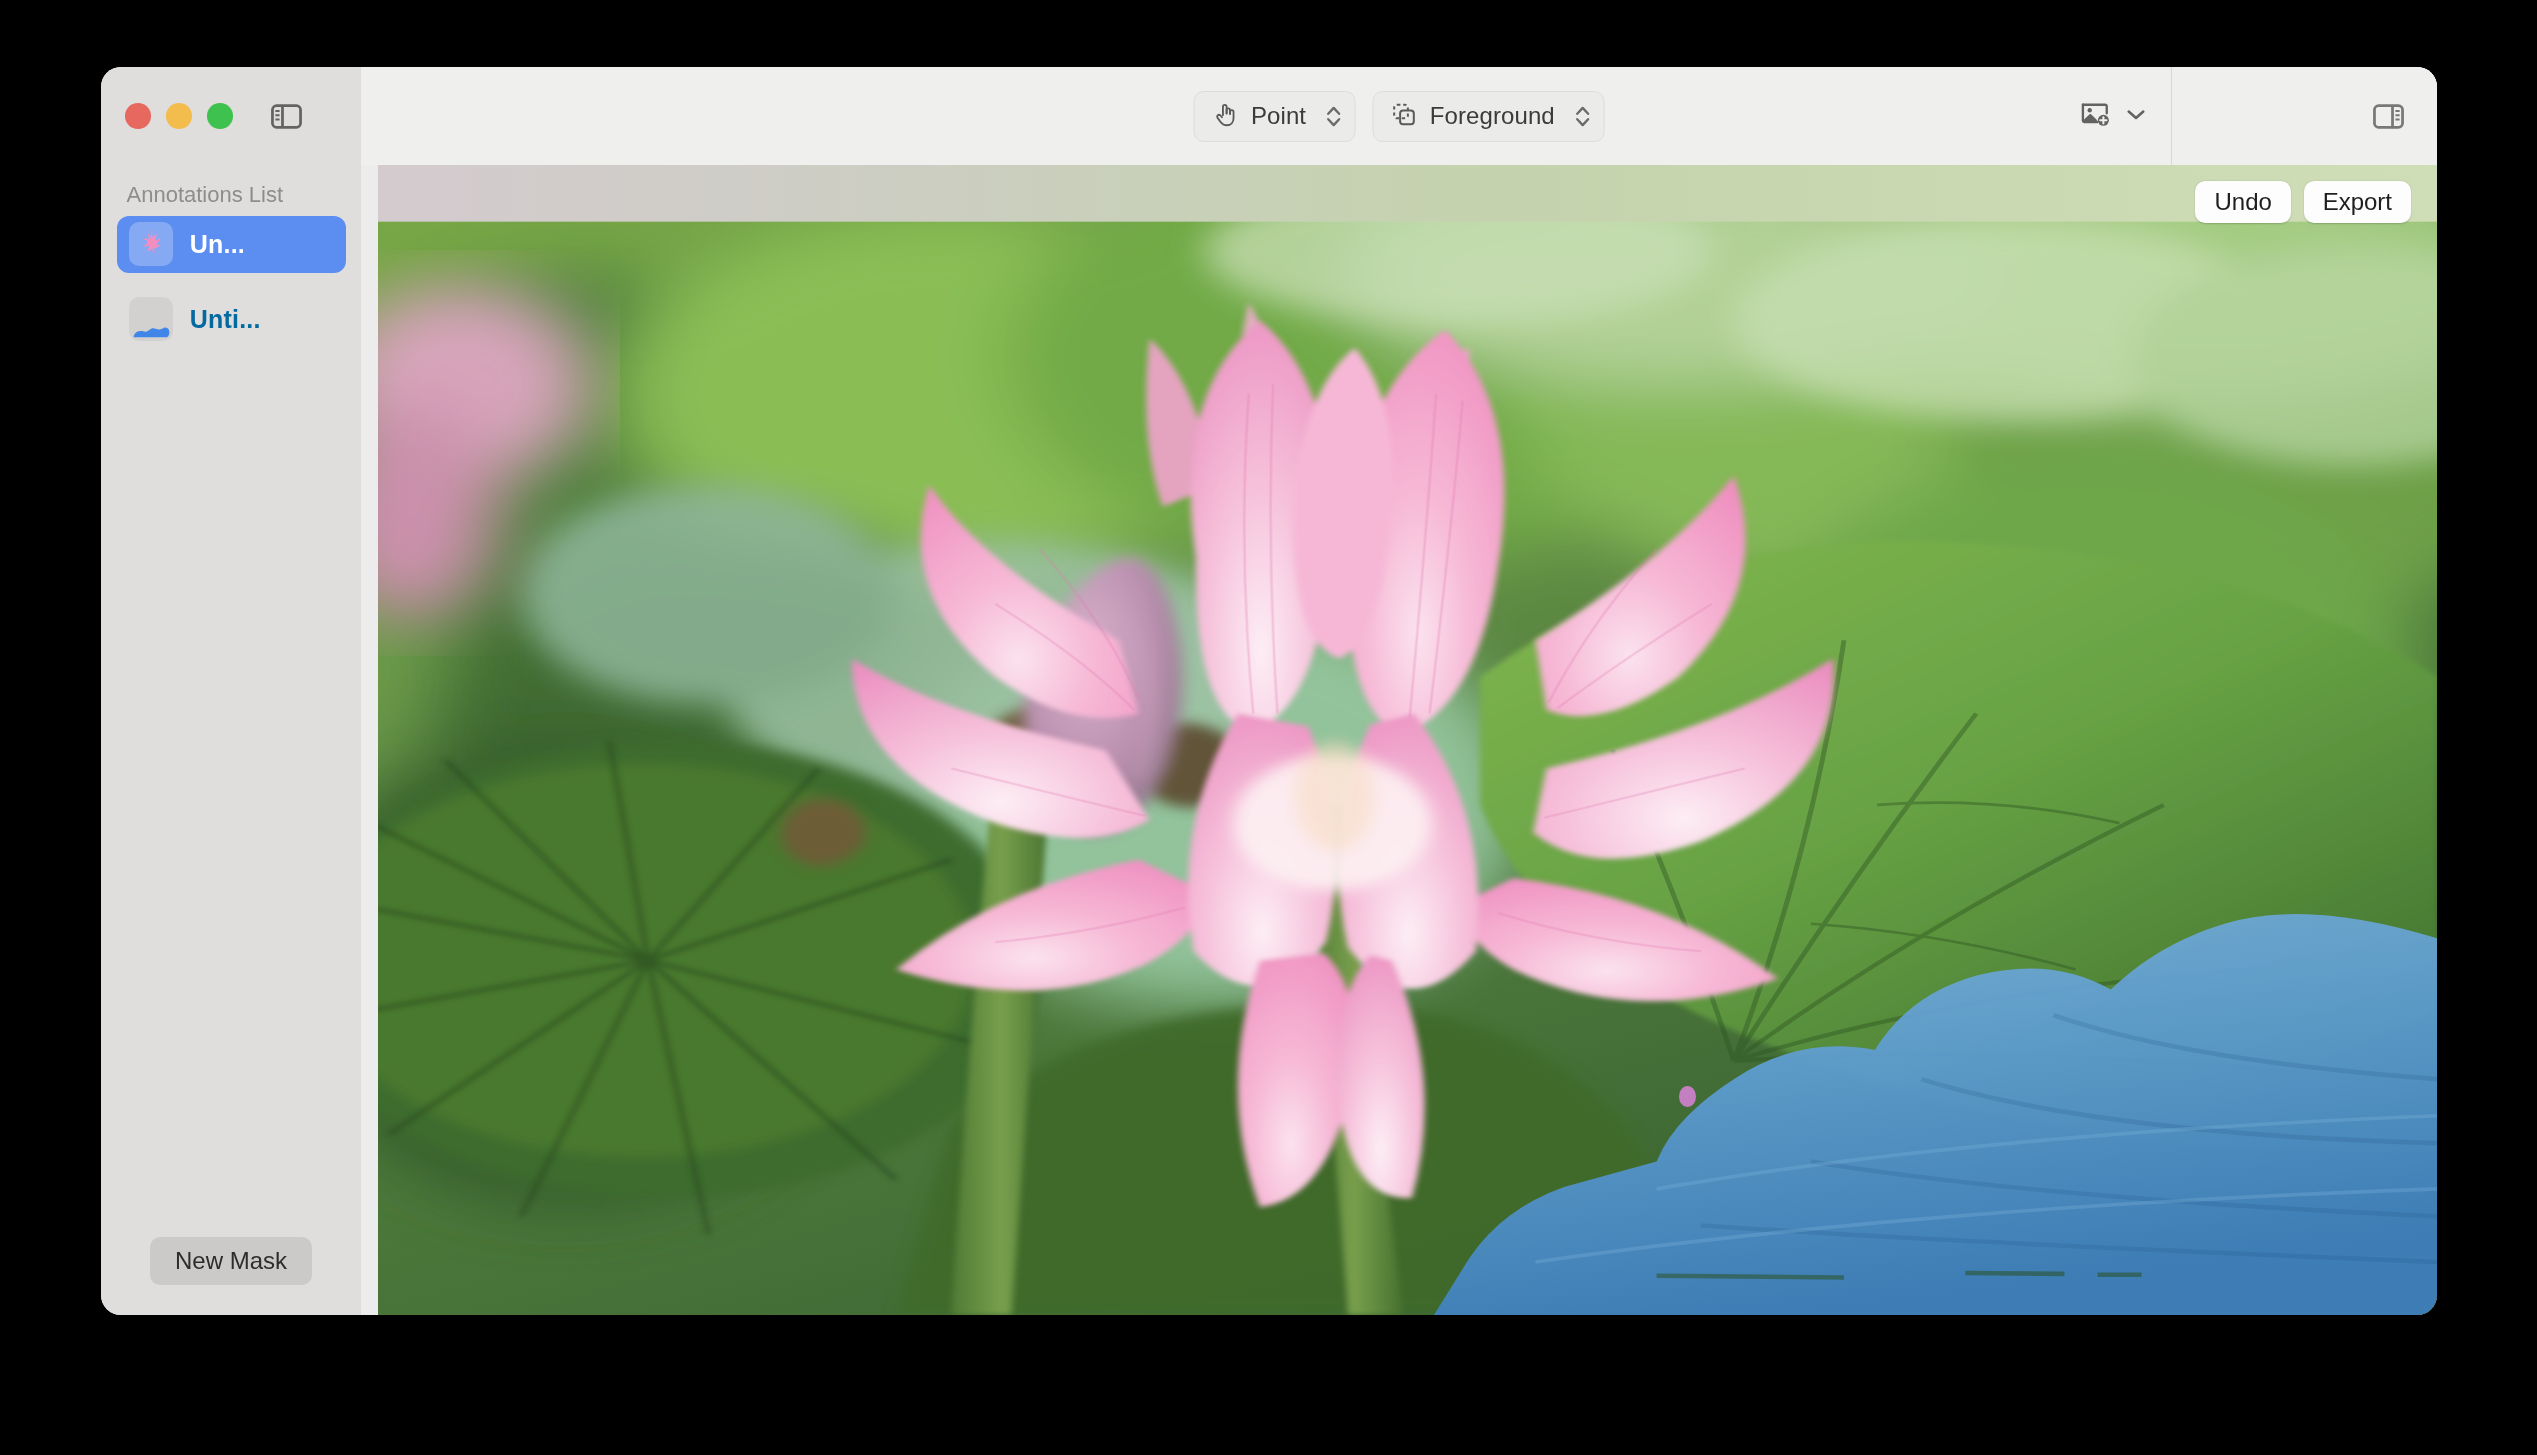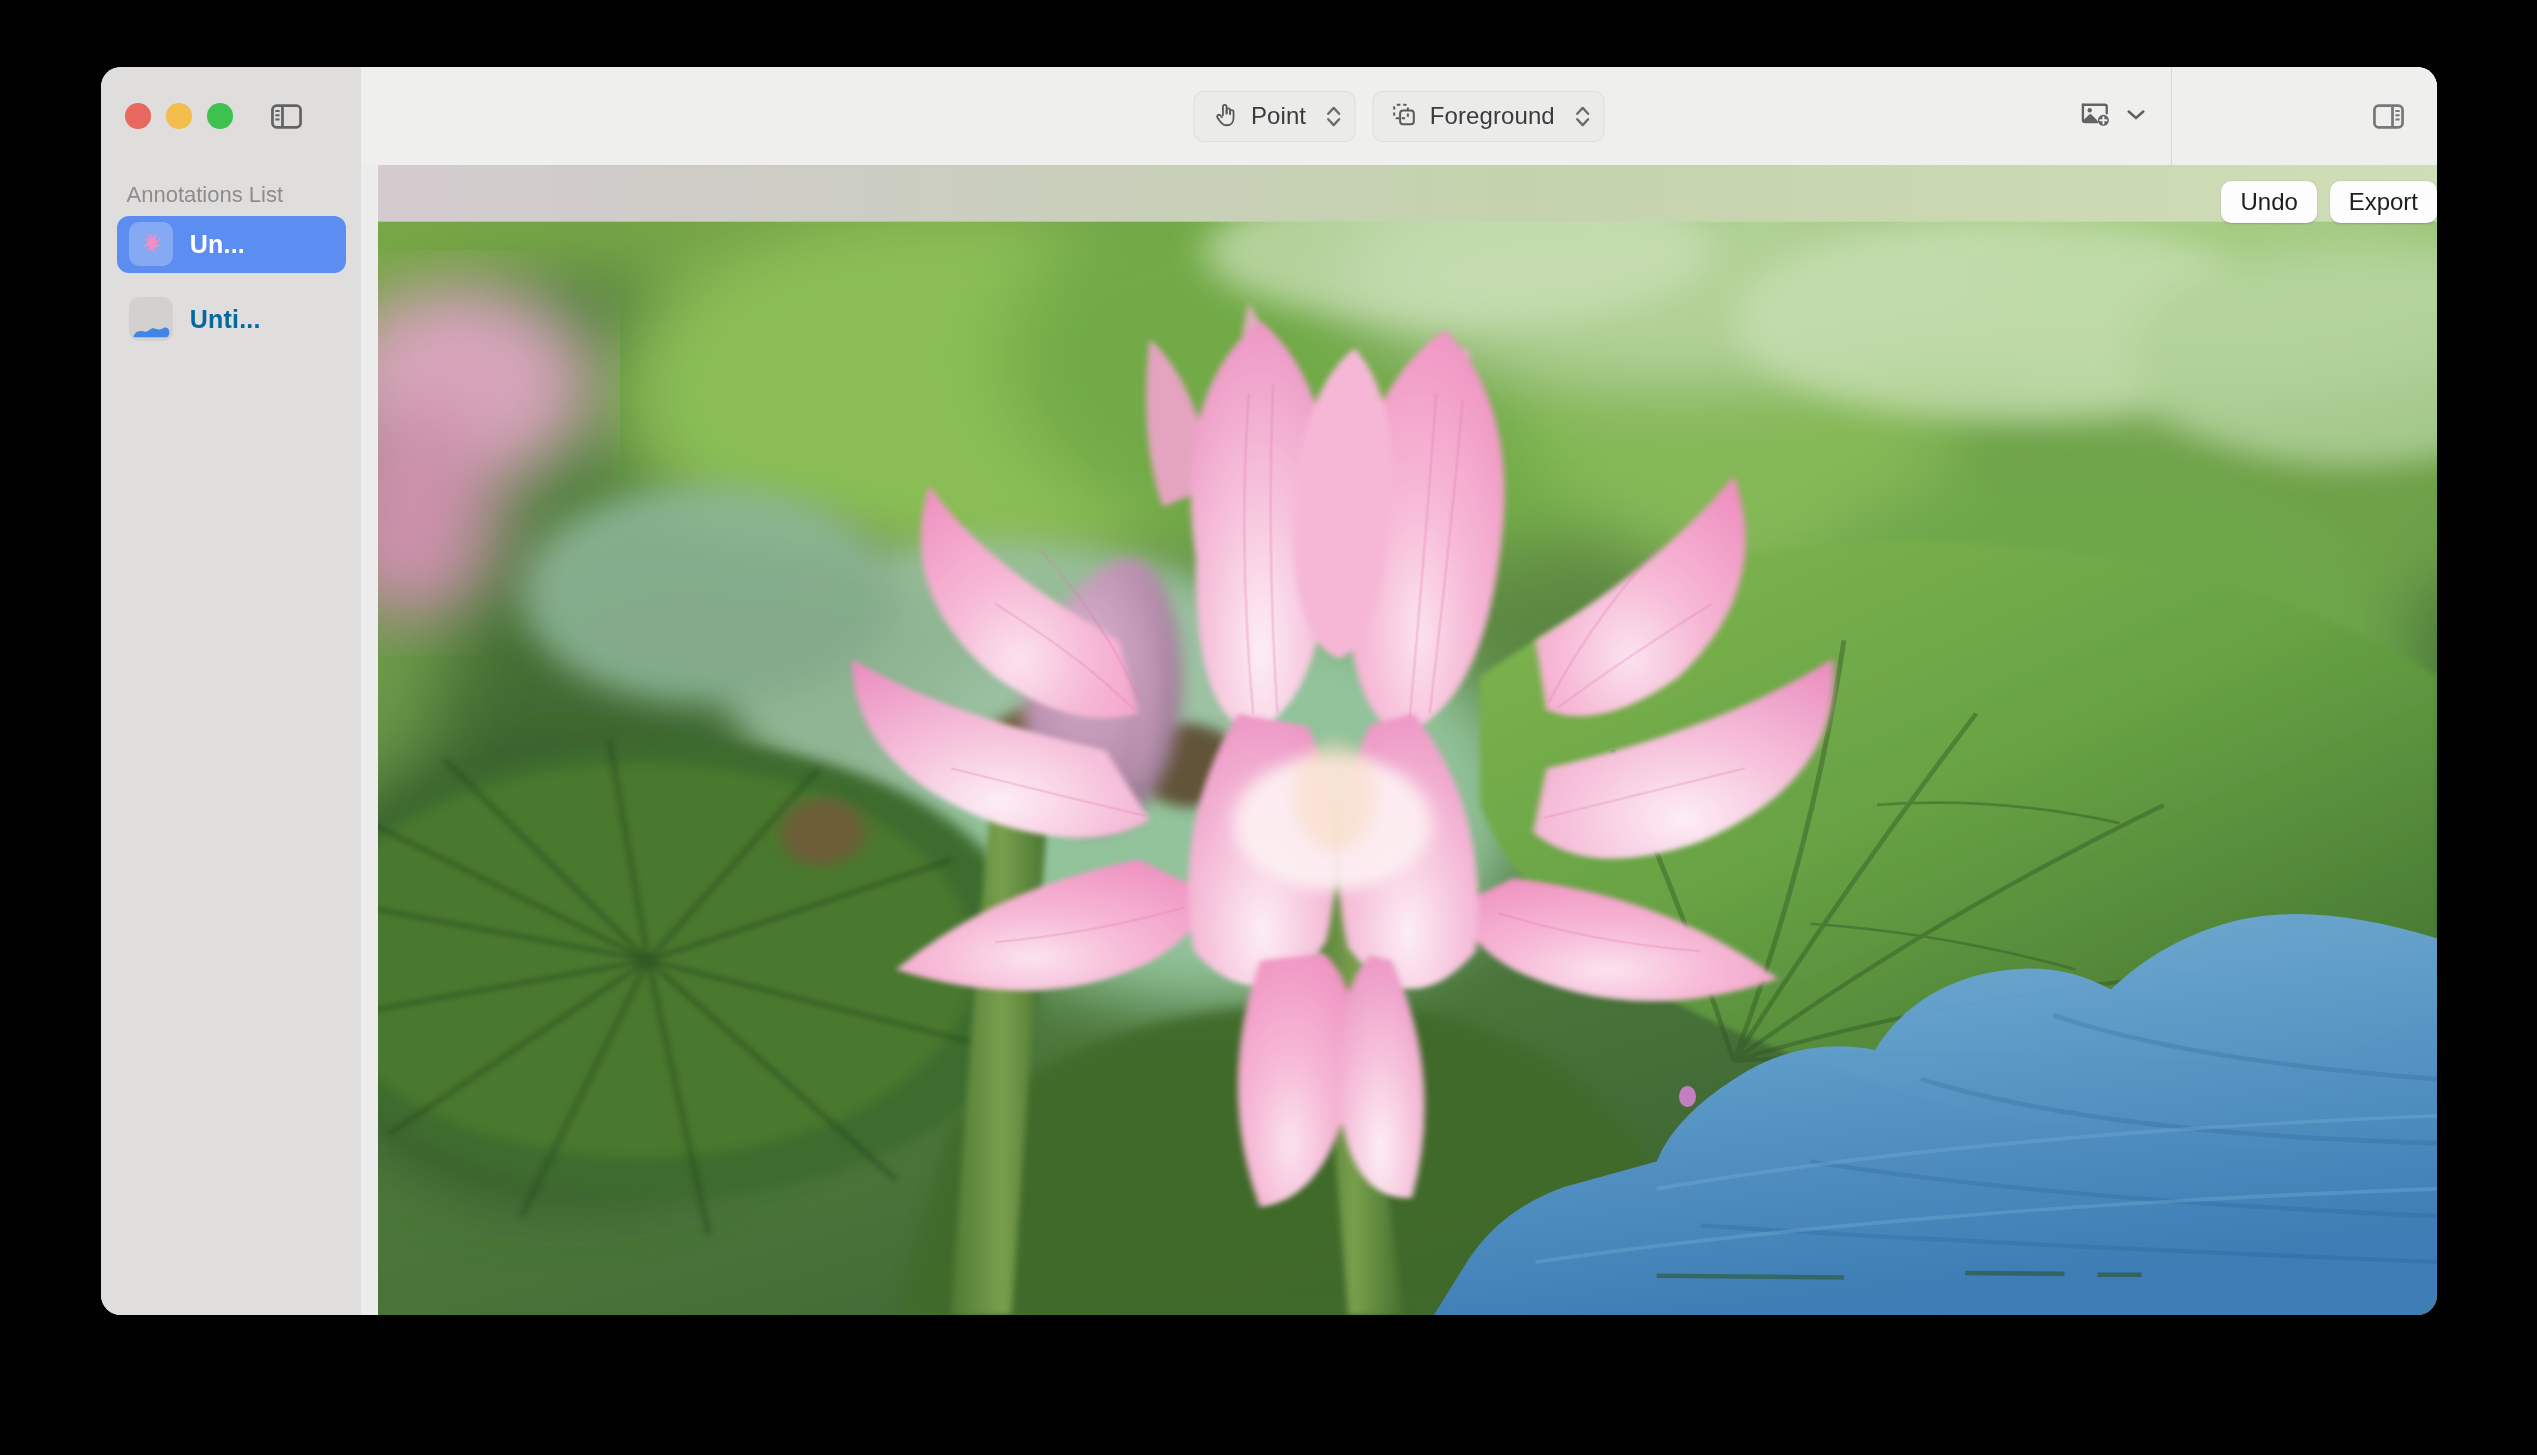--- a/index.html
+++ b/index.html
@@ -198,21 +198,21 @@
   }
   #photo {
     position:absolute;
     inset:0;
     overflow:hidden;
   }
   #photo svg { position:absolute; inset:0; width:100%; height:100%; display:block; }
 
   #canvas-actions {
     position:absolute;
-    top:15.5px; right:0;
+    top:15.5px; right:26px;
     display:flex;
     gap:12.8px;
     z-index:40;
   }
   .pill {
     background:#fdfdfd;
     border:none;
     border-radius:10px;
     padding:7.3px 19px;
     font-size:24px;
@@ -387,20 +387,23 @@
 
       <div class="anno-item">
         <div class="thumb norm-bg">
           <svg viewBox="0 0 48 48" width="44" height="44">
             <path d="M5 44c.5-4.2 3.4-6.5 7.3-6.8 2.6-.2 4.3 1 6.5.6 2.6-.5 4-3 6.6-3.6 3-.7 5.3 1.6 8.2 1.2 2.5-.3 3.9-2.4 6.4-2.2 2.4.2 3.8 2.2 4 4.6.2 2.5-.7 4.6-2.5 6.2z" fill="#3f86e8"></path>
           </svg>
         </div>
         <div class="anno-label">Unti...</div>
       </div>
 
+      <div id="new-mask-wrap">
+        <button id="new-mask-btn">New Mask</button>
+      </div>
     </div>
 
     <div id="canvas">
 
       <div id="photo">
         <svg viewBox="0 0 1868 1258" preserveAspectRatio="none">
           <defs>
             <filter id="blurBig">
                 <feGaussianBlur stdDeviation="34"></feGaussianBlur>
               </filter>

